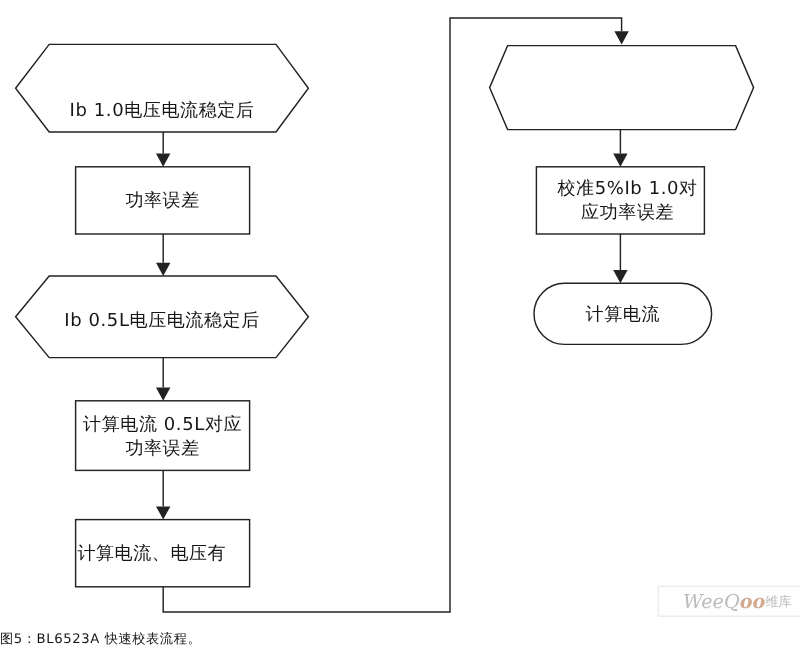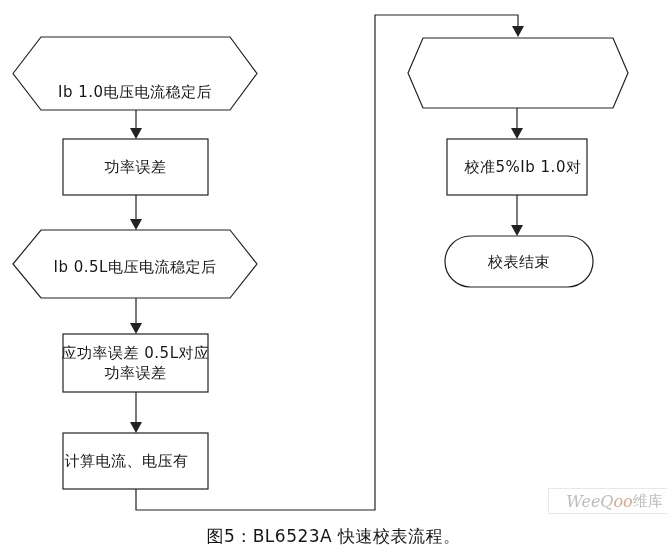--- a/index.html
+++ b/index.html
@@ -35,44 +35,43 @@
     font-size: 15px;
     line-height: 20px;
     letter-spacing: 0.5px;
     white-space: nowrap;
   }
   .caption {
     position: absolute;
     left: 0;
     top: 525px;
     width: 667px;
-    text-align: center;
     color: var(--text);
-    font-size: 17px;
+    font-size: 11px;
     letter-spacing: 0.5px;
   }
   .watermark {
     position: absolute;
     left: 548px;
     top: 488px;
     width: 133px;
     height: 26px;
     border: 1px solid var(--watermark_border);
     background: #fefefe;
     display: flex;
     align-items: center;
     justify-content: center;
     font-family: "DejaVu Serif", "Liberation Serif", serif;
     font-style: italic;
     font-size: 16px;
     color: var(--watermark_gray);
     white-space: nowrap;
   }
-  .watermark .accent { color: var(--watermark_accent); }
-  .watermark .cjk { font-style: normal; font-size: 15px; }
+  .watermark .accent { color: var(--watermark_accent); font-weight: bold; }
+  .watermark .cjk { font-style: normal; font-size: 11px; }
 </style>
 </head>
 <body>
 
 <div class="stage">
 
   <svg class="shapes" width="667" height="550" viewBox="0 0 667 550">
 
     <polygon class="shape" points="13,73.5 41,37 230,37 257,73.5 230,110 41,110"></polygon>
     <rect class="shape" x="63" y="139" width="145" height="56"></rect>
@@ -122,35 +121,36 @@
 
   <div class="node" style="left:63px; top:139px; width:145px; height:56px;">
     <div>功率误差</div>
   </div>
 
   <div class="node" style="left:13px; top:230px; width:244px; height:73px;">
     <div>Ib 0.5L电压电流稳定后</div>
   </div>
 
   <div class="node" style="left:63px; top:334px; width:145px; height:58px;">
-    <div>应功率误差 0.5L对应</div>
+    <div>计算电流 0.5L对应</div>
     <div>功率误差</div>
   </div>
 
   <div class="node" style="left:63px; top:433px; width:127px; height:56px;">
     <div>计算电流、电压有</div>
   </div>
 
 
   <div class="node" style="left:447px; top:139px; width:152px; height:56px;align-items:center;">
     <div>校准5%Ib 1.0对</div>
+    <div>应功率误差</div>
   </div>
 
   <div class="node" style="left:445px; top:236px; width:148px; height:51px;">
-    <div>校表结束</div>
+    <div>计算电流</div>
   </div>
 
   <div class="caption">图5：BL6523A 快速校表流程。</div>
 
   <div class="watermark">
     <span>WeeQ</span>
       <span class="accent">oo</span>
       <span class="cjk">维库</span>
   </div>
 

